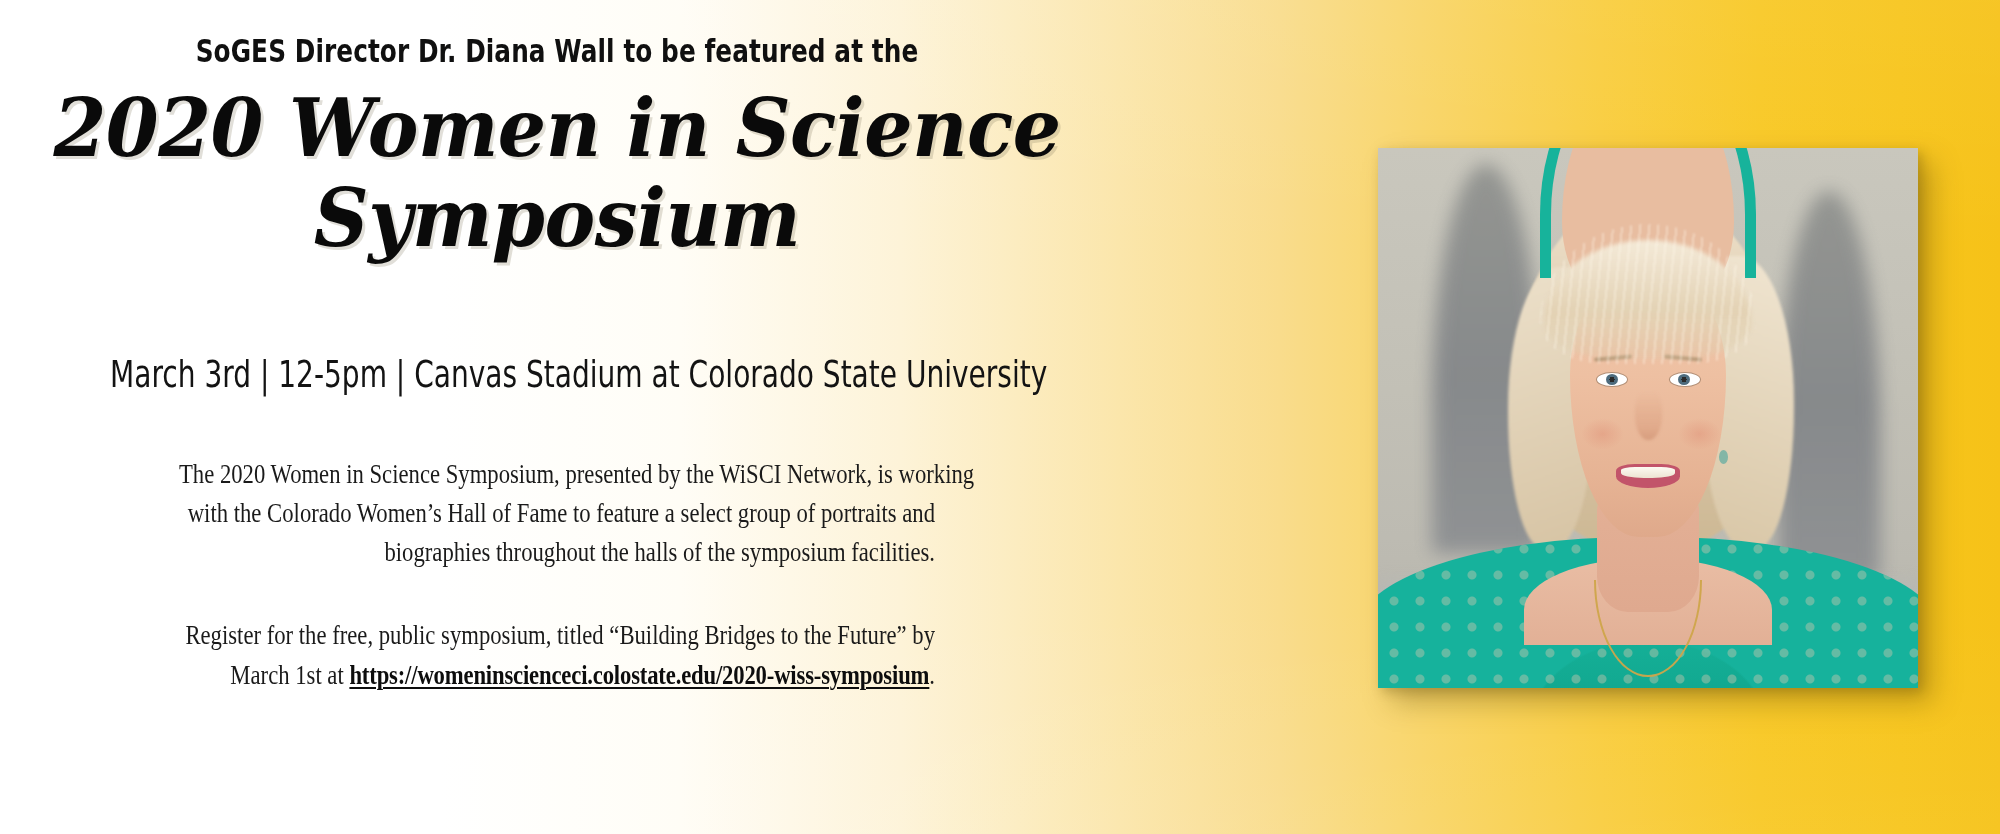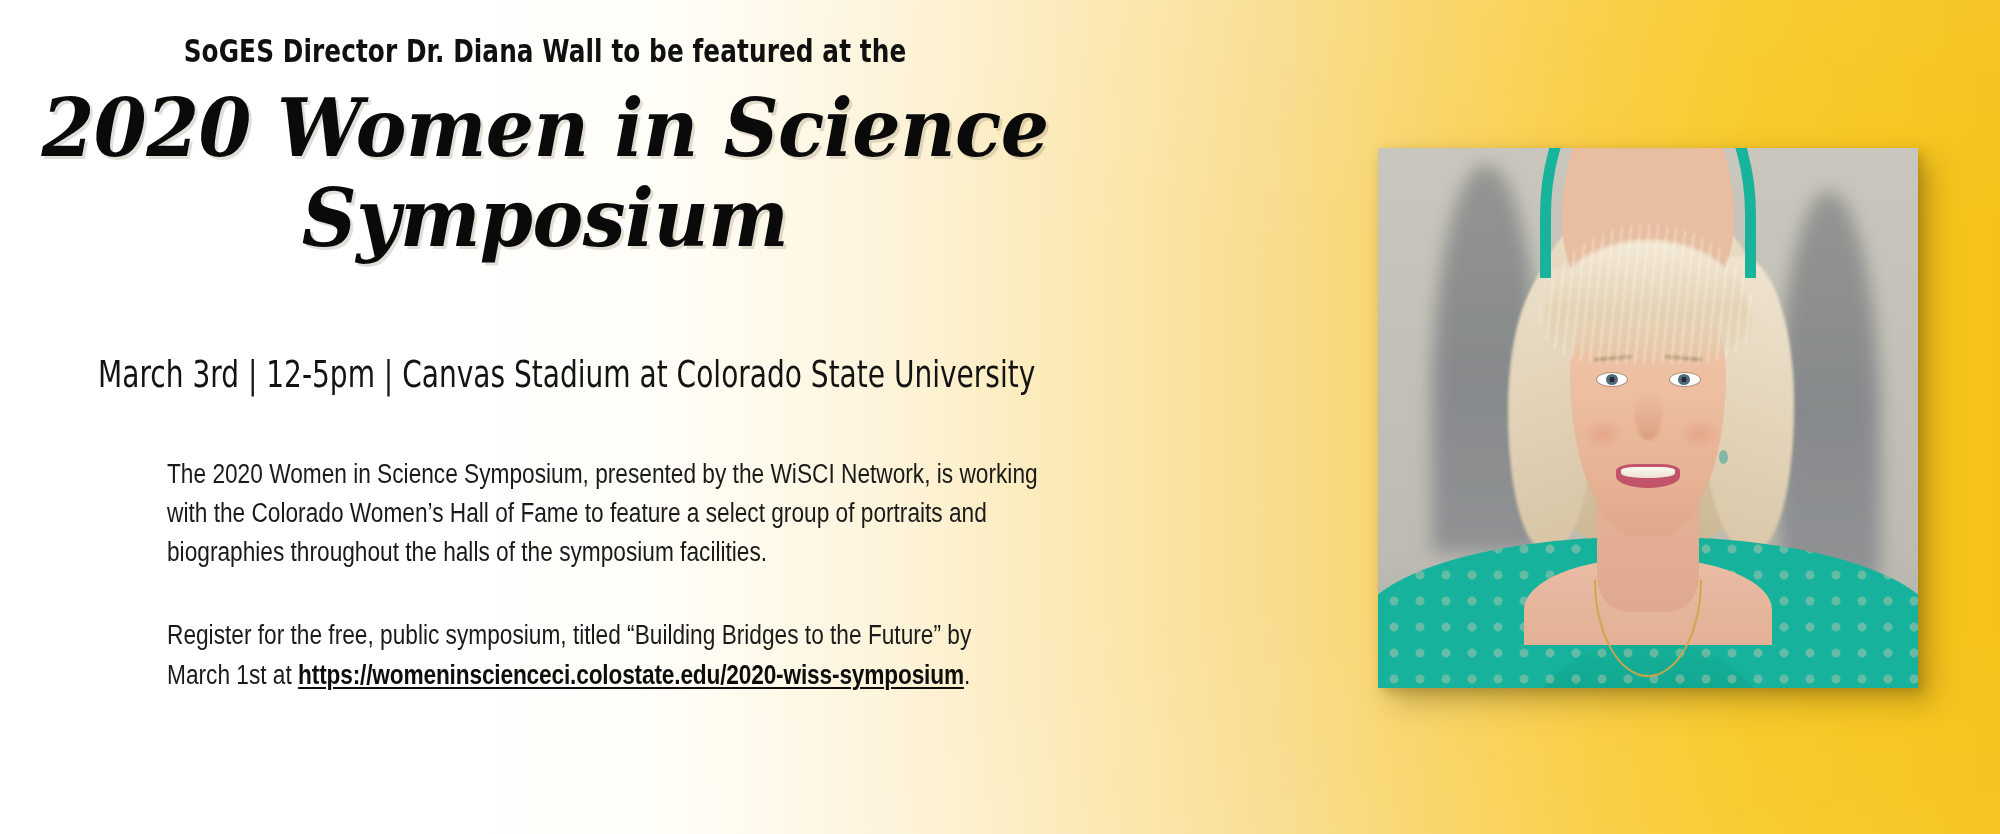--- a/index.html
+++ b/index.html
@@ -41,21 +41,21 @@
     content:"";
     position:absolute;
     inset:0;
     pointer-events:none;
     background:linear-gradient(180deg, rgba(255,255,255,0.06) 0%, rgba(255,255,255,0) 30%, rgba(255,255,255,0) 72%, rgba(255,255,255,0.05) 100%);
   }
 
   
   .text-col {
     position:absolute;
-    left:0;
+    left:12px;
     top:0;
     width:1090px;
     height:646px;
     z-index:3;
   }
 
   .kicker {
     position:absolute;
     top:32px;
     left:0;
@@ -104,22 +104,22 @@
     transform:scaleX(0.82);
     transform-origin:center top;
     white-space:nowrap;
   }
 
   .body-block {
     position:absolute;
     top:455px;
     left:95px;
     width:900px;
-    text-align:left;
-    font-family:Liberation Sans, sans-serif;
+    text-align:right;
+    font-family:Liberation Serif, serif;
     color:#1a1a1a;
   }
 
   .para {
     font-size:27px;
     line-height:1.45;
     transform:scaleX(0.84);
     transform-origin:center top;
   }
 

